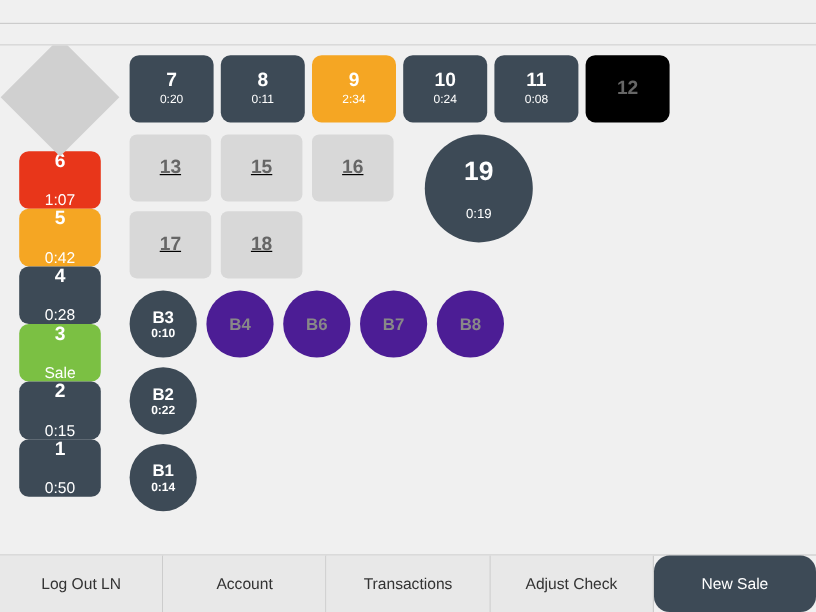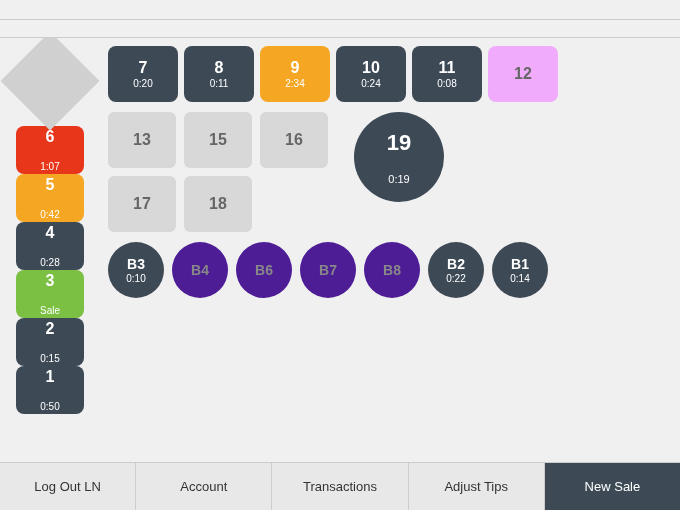--- a/index.html
+++ b/index.html
@@ -85,21 +85,21 @@
       display: flex;
       flex-direction: column;
       align-items: center;
       justify-content: center;
       color: white;
       font-weight: 600;
       cursor: pointer;
       font-size: 16px;
     }
     .table-btn .sub {
-      font-size: 10px;
+      font-size: 13px;
       font-weight: 400;
       margin-top: 15px;
     }
 
     .bg-red { background: #e8361a; }
     .bg-orange { background: #f5a623; }
     .bg-dark { background: #3d4a56; }
     .bg-green { background: #7bc043; }
 
     
@@ -134,36 +134,37 @@
       cursor: pointer;
     }
     .table-rect .sub {
       font-size: 10px;
       font-weight: 400;
       margin-top: 1px;
     }
     .table-rect.bg-dark { background: #3d4a56; }
     .table-rect.bg-orange { background: #f5a623; }
     .table-rect.bg-light {
-      background: #f0abfc;
+      background: #000000;
       color: #666;
     }
 
     
     .middle-section {
       display: flex;
       gap: 16px;
       margin-bottom: 10px;
     }
 
     .square-grid {
       display: grid;
       grid-template-columns: repeat(3, 68px);
       grid-template-rows: repeat(2, 56px);
       gap: 8px;
+      text-decoration: underline;
     }
 
     .sq-table {
       width: 68px;
       height: 56px;
       background: #d8d8d8;
       border-radius: 6px;
       display: flex;
       align-items: center;
       justify-content: center;
@@ -190,21 +191,21 @@
     }
     .table-circle-large .sub {
       font-size: 11px;
       font-weight: 400;
       margin-top: 17px;
     }
 
     
     .bar-section {
       display: flex;
-      flex-direction: row;
+      flex-direction: column;
       gap: 8px;
     }
 
     .bar-row {
       display: flex;
       gap: 8px;
       align-items: center;
     }
 
     .bar-circle {
@@ -216,21 +217,21 @@
       flex-direction: column;
       align-items: center;
       justify-content: center;
       color: white;
       font-weight: 600;
       font-size: 14px;
       cursor: pointer;
     }
     .bar-circle .sub {
       font-size: 10px;
-      font-weight: 400;
+      font-weight: 700;
       margin-top: 1px;
       text-align: right;
     }
     .bar-circle.bg-light {
       background: #4c1d95;
       color: #888;
     }
 
     
     .tab-bar {
@@ -248,20 +249,21 @@
       color: #333;
       cursor: pointer;
       border-right: 1px solid #ccc;
       background: #e8e8e8;
       font-weight: 500;
     }
     .tab-item:last-child { border-right: none; }
     .tab-item.new-sale {
       background: #3d4a56;
       color: white;
+      border-radius: 13px;
     }
   </style>
 </head>
 <body>
 
 <div class="status-bar">
   <div class="status-left">
     <span></span>
   </div>
   <div class="status-center"></div>
@@ -401,18 +403,18 @@
     <div class="tab-item">
       <span>Log Out LN</span>
     </div>
     <div class="tab-item">
       <span>Account</span>
     </div>
     <div class="tab-item">
       <span>Transactions</span>
     </div>
     <div class="tab-item">
-      <span>Adjust Tips</span>
+      <span>Adjust Check</span>
     </div>
     <div class="tab-item new-sale">
       <span>New Sale</span>
     </div>
   </div>
 
 </body></html>

